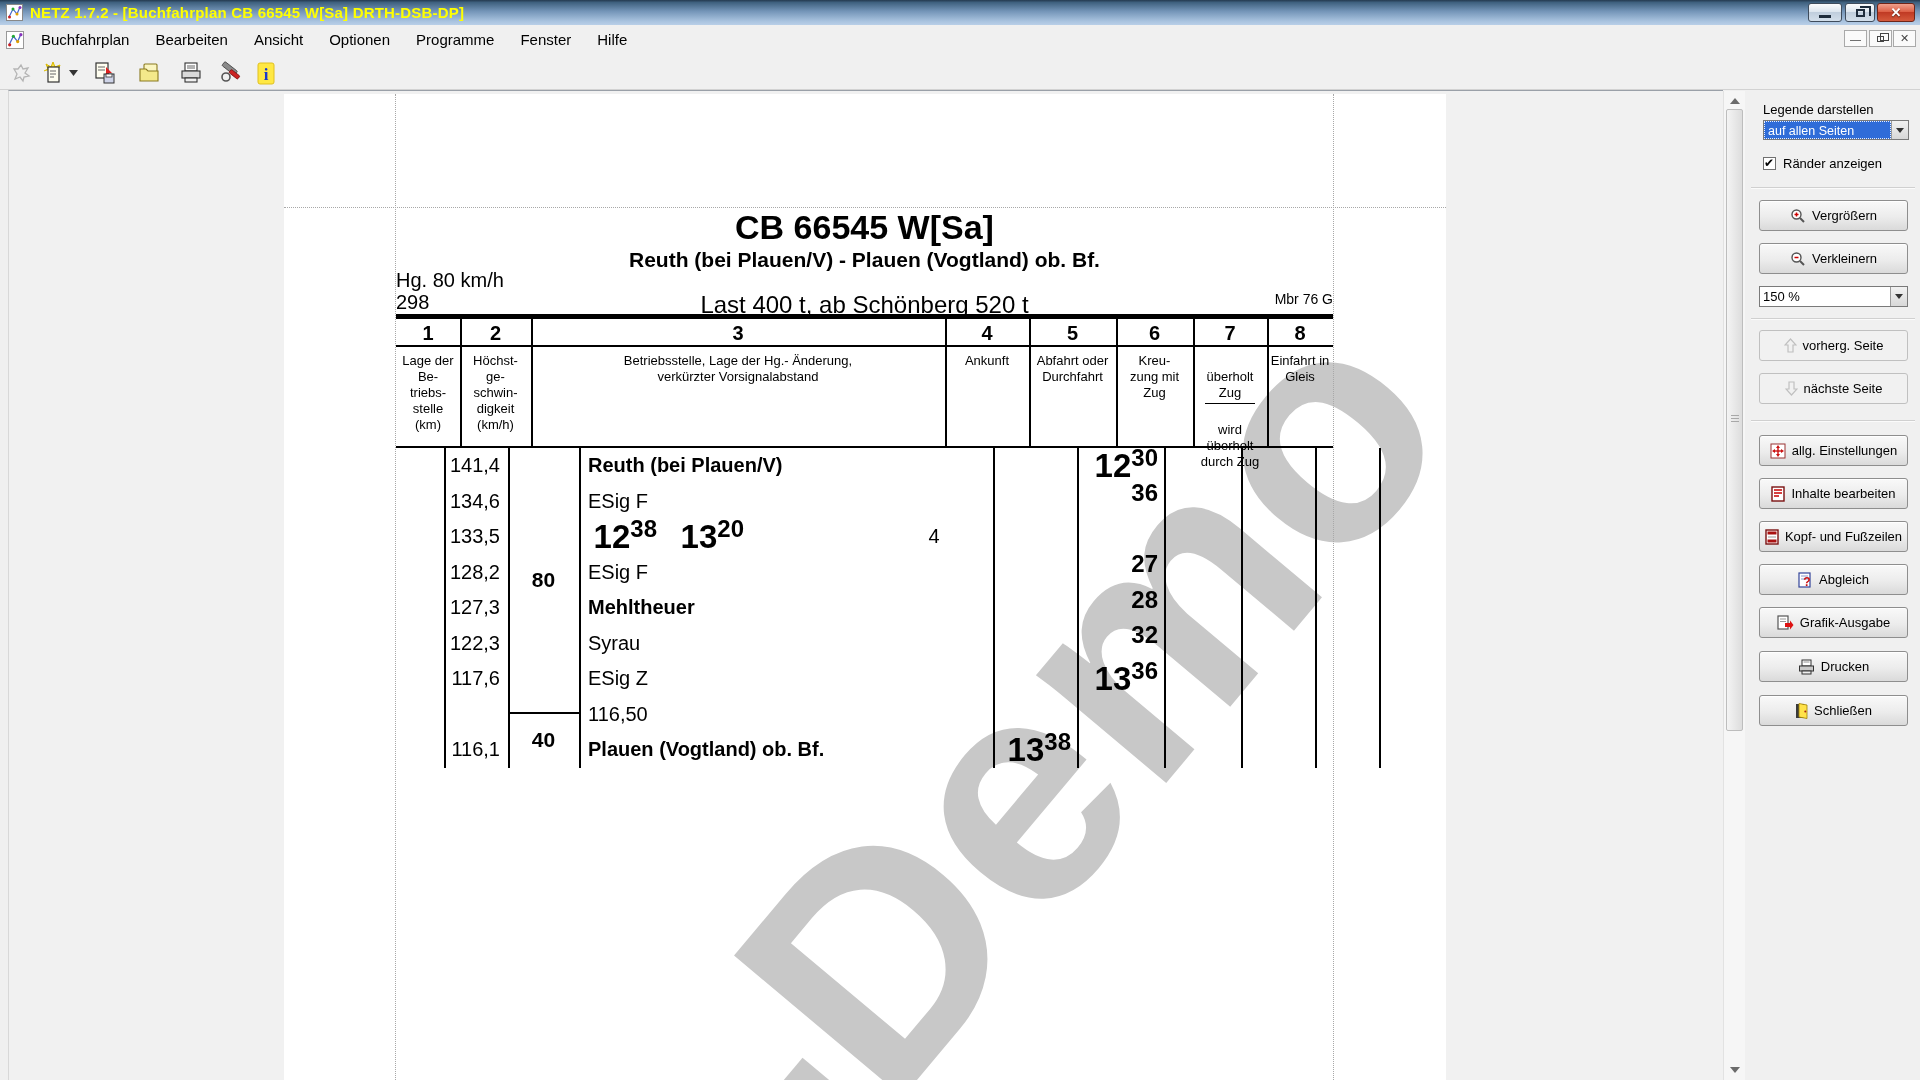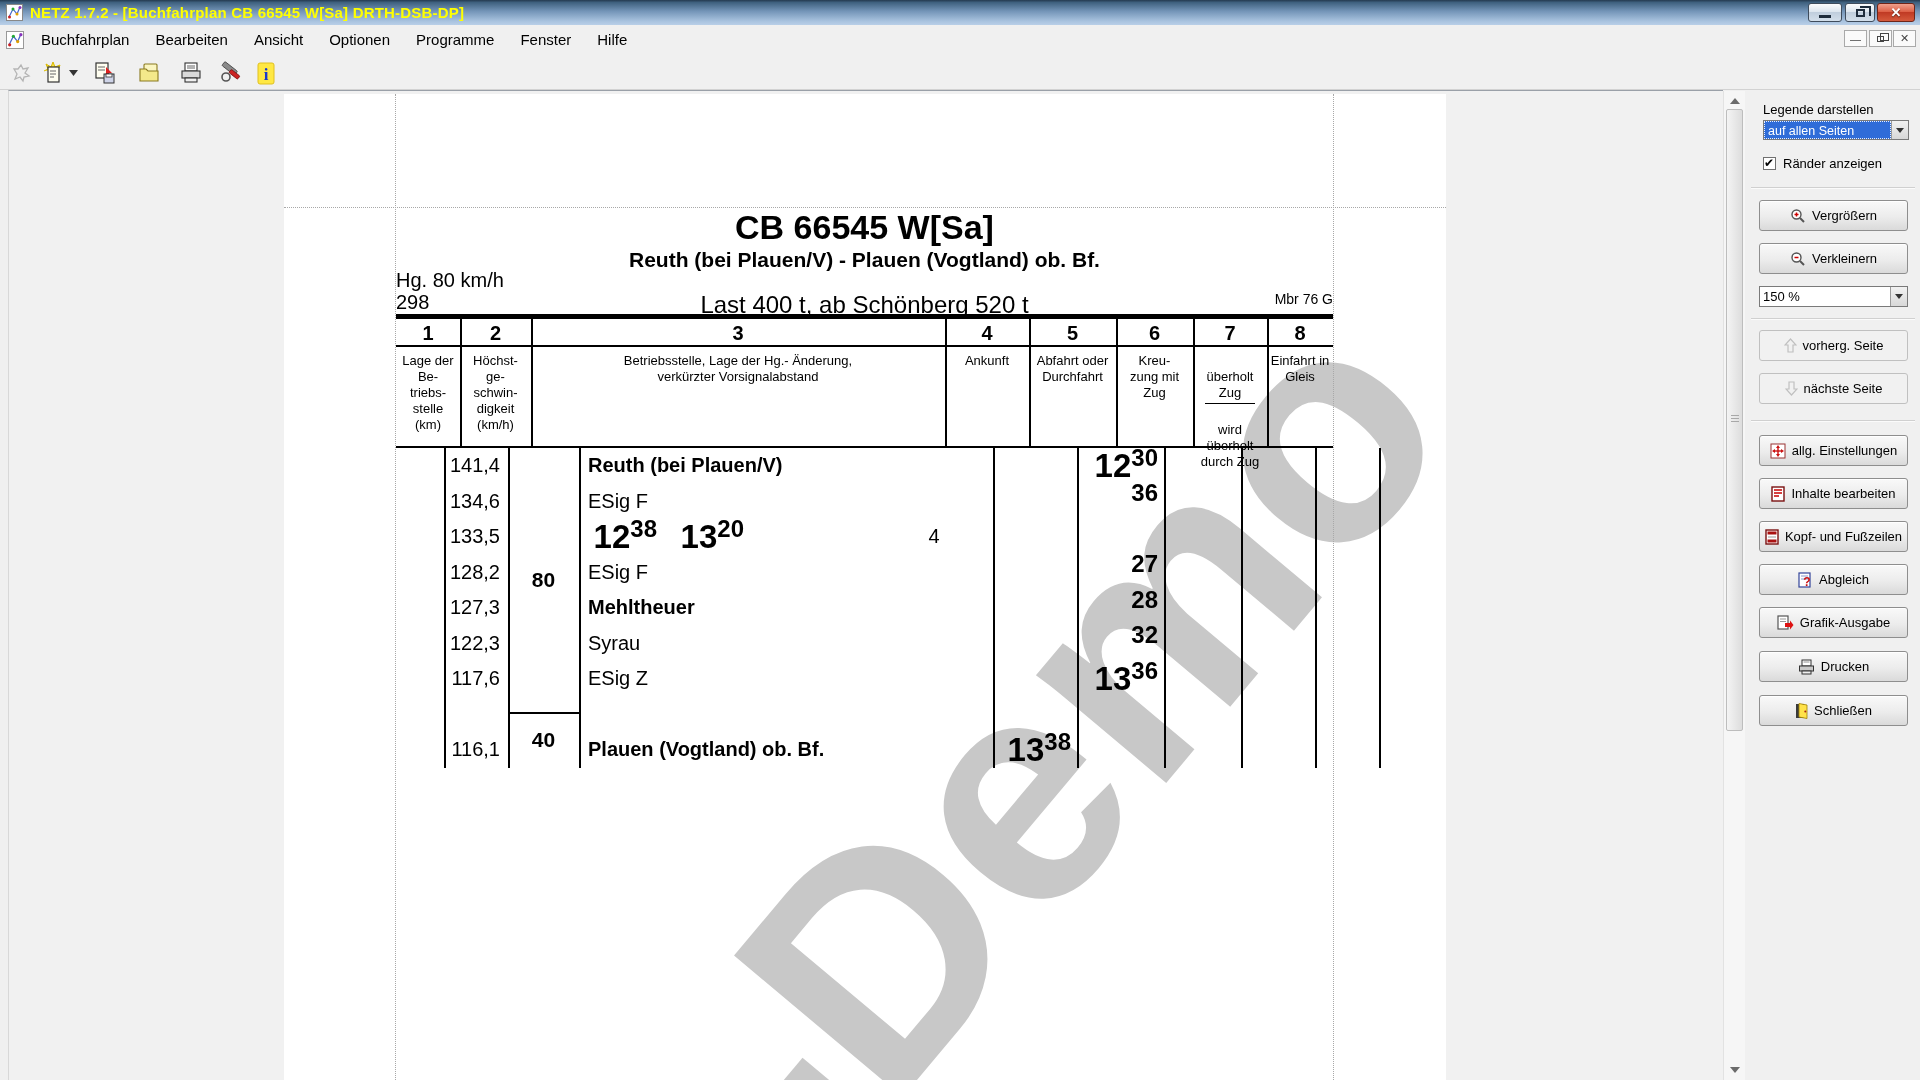--- a/index.html
+++ b/index.html
@@ -421,20 +421,23 @@
                 <span class="t-hr">13</span>
                 <span class="t-min">36</span>
               </div>
             <div class="c c6"></div>
               <div class="c c7"></div>
               <div class="c c8"></div>
           </div>
           <div class="trow" style="top:248.5px;">
             <div class="c c1"></div>
               <div class="c c2"></div>
+            <div class="c c3">
+                <span class="name" data-w="">116,50</span>
+              </div>
             <div class="c c4">
                 <span class="t-hr"></span>
                 <span class="t-min"></span>
               </div>
             <div class="c c5">
                 <span class="t-hr"></span>
                 <span class="t-min"></span>
               </div>
             <div class="c c6"></div>
               <div class="c c7"></div>

